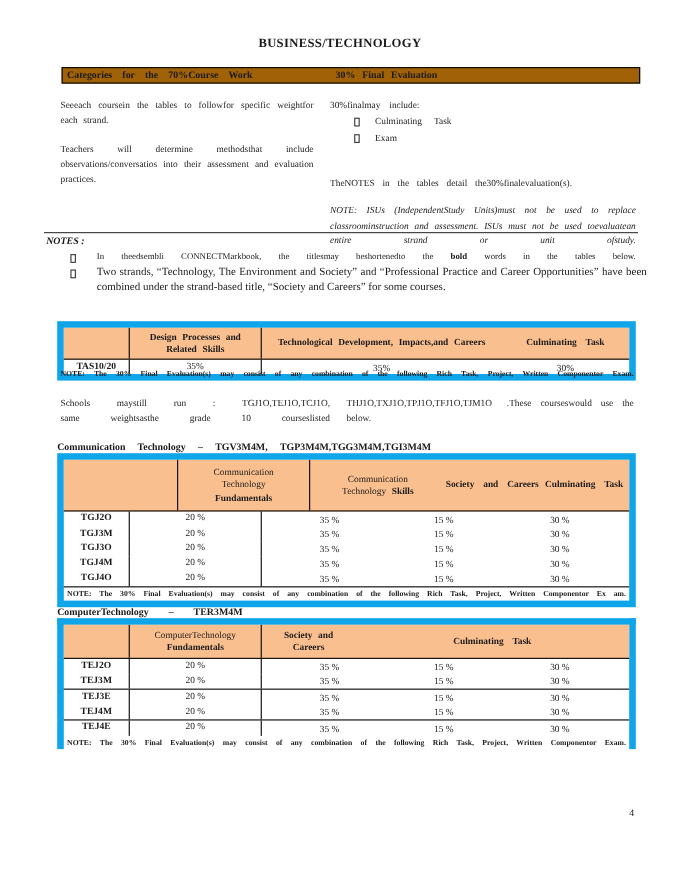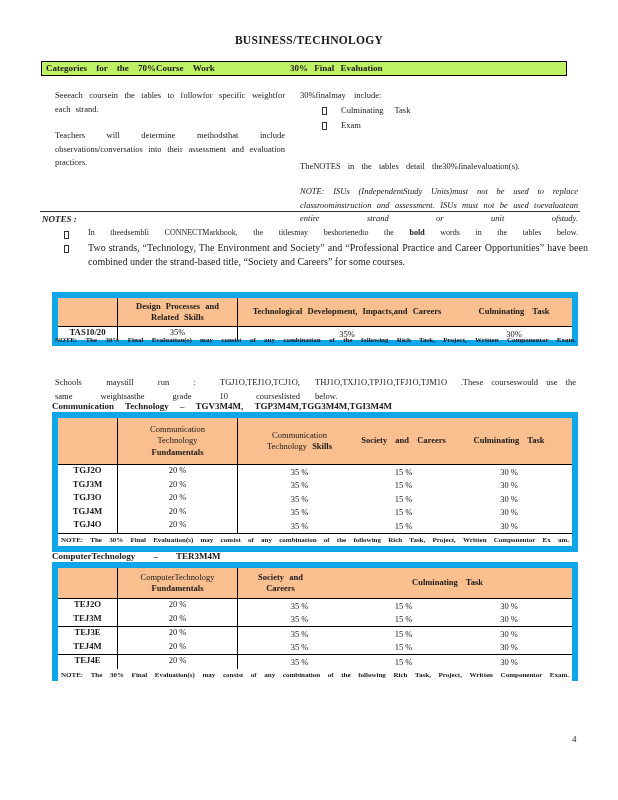--- a/index.html
+++ b/index.html
@@ -2,21 +2,21 @@
 <html><head>
 <meta charset="utf-8">
 <style>
   html,body{margin:0;padding:0;background:#fff;}
   .page{position:relative;width:618px;height:800px;background:#ffffff;overflow:hidden;
         font-family:"Liberation Serif","DejaVu Serif",serif;color:#1a1a1a;}
   .abs{position:absolute;}
 
   .doc-title{top:34px;left:0;width:618px;text-align:center;font-weight:bold;font-size:11.5px;letter-spacing:.3px;}
 
-  .catbar{top:61px;left:41px;width:526px;height:15px;background:#bef264;border:1px solid #000;box-sizing:border-box;
+  .catbar{top:61px;left:56px;width:526px;height:15px;background:#a16207;border:1px solid #000;box-sizing:border-box;
           font-size:9px;font-weight:bold;}
   .catbar .cb-left{position:absolute;left:4px;top:1px;word-spacing:7px;}
   .catbar .cb-right{position:absolute;left:248px;top:1px;word-spacing:4px;}
 
   .intro-left{top:89px;left:55px;width:230px;font-size:8.5px;line-height:13.5px;text-align:justify;word-spacing:3px;}
   .intro-left .p2{margin-top:13px;}
   .intro-right{top:89px;left:300px;width:278px;font-size:8.5px;line-height:13.5px;}
   .inc-label{word-spacing:6px;}
   .chkitem{display:flex;align-items:center;margin-left:22px;margin-top:2px;height:13px;}
   .sqbox{display:inline-block;width:5px;height:8px;border:1px solid #333;box-sizing:border-box;}
@@ -52,40 +52,40 @@
   .tbl1 .hdr{min-height:28px;}
   .tbl1 .c0{width:60px;}
   .tbl1 .c1{width:120px;}
   .tbl1 .c2{width:218px;}
   .tbl1 .c3{flex:1;}
   .tbl1 .hdr .w1{width:110px;}
   .tbl1 .hdr .w2{width:192px;}
   .tbl1 .row{height:13px;}
   .note-free{top:336px;left:55px;width:521px;font-size:7px;font-weight:bold;text-align:justify;text-align-last:justify;word-spacing:3px;}
 
-  .schools{top:360px;left:55px;width:521px;font-size:8.5px;line-height:13.5px;margin-top:16px;}
+  .schools{top:360px;left:55px;width:521px;font-size:8.5px;line-height:13.5px;}
   .schools .srow{display:flex;}
   .schools .sa{width:245px;text-align:justify;text-align-last:justify;}
   .schools .sb{flex:1;margin-left:15px;display:flex;justify-content:space-between;}
   .schools .sb .tail{word-spacing:6px;}
 
   
   .tbl5 .c0{width:60px;}
   .tbl5 .c1{width:120px;}
   .tbl5 .c2{width:123px;}
   .tbl5 .c3{width:85px;}
   .tbl5 .c4{flex:1;}
   .tbl5 .row{height:13.5px;}
   .tbl5 .hdr .in95{width:95px;}
   .tbl5 .hdr .in90{width:90px;}
   .tbl5 .hdr .in110{width:110px;}
   .tbl5 .hdr .in60{width:60px;}
   .nowrap{white-space:nowrap;word-spacing:6px;}
   .tbl2{top:412px;}
-  .tbl2 .hdr{min-height:46px;}
+  .tbl2 .hdr{min-height:46px;padding-left:44px;}
   .tbl2 .noterow{border-top:1px solid #000;}
   .tbl3{top:562px;border-bottom:none;}
   .tbl3 .hdr{min-height:30px;}
   .gb{border-bottom:1px solid #000;}
 
   .pagenum{top:734px;left:572px;font-size:9px;}
 </style>
 </head>
 <body>
 

